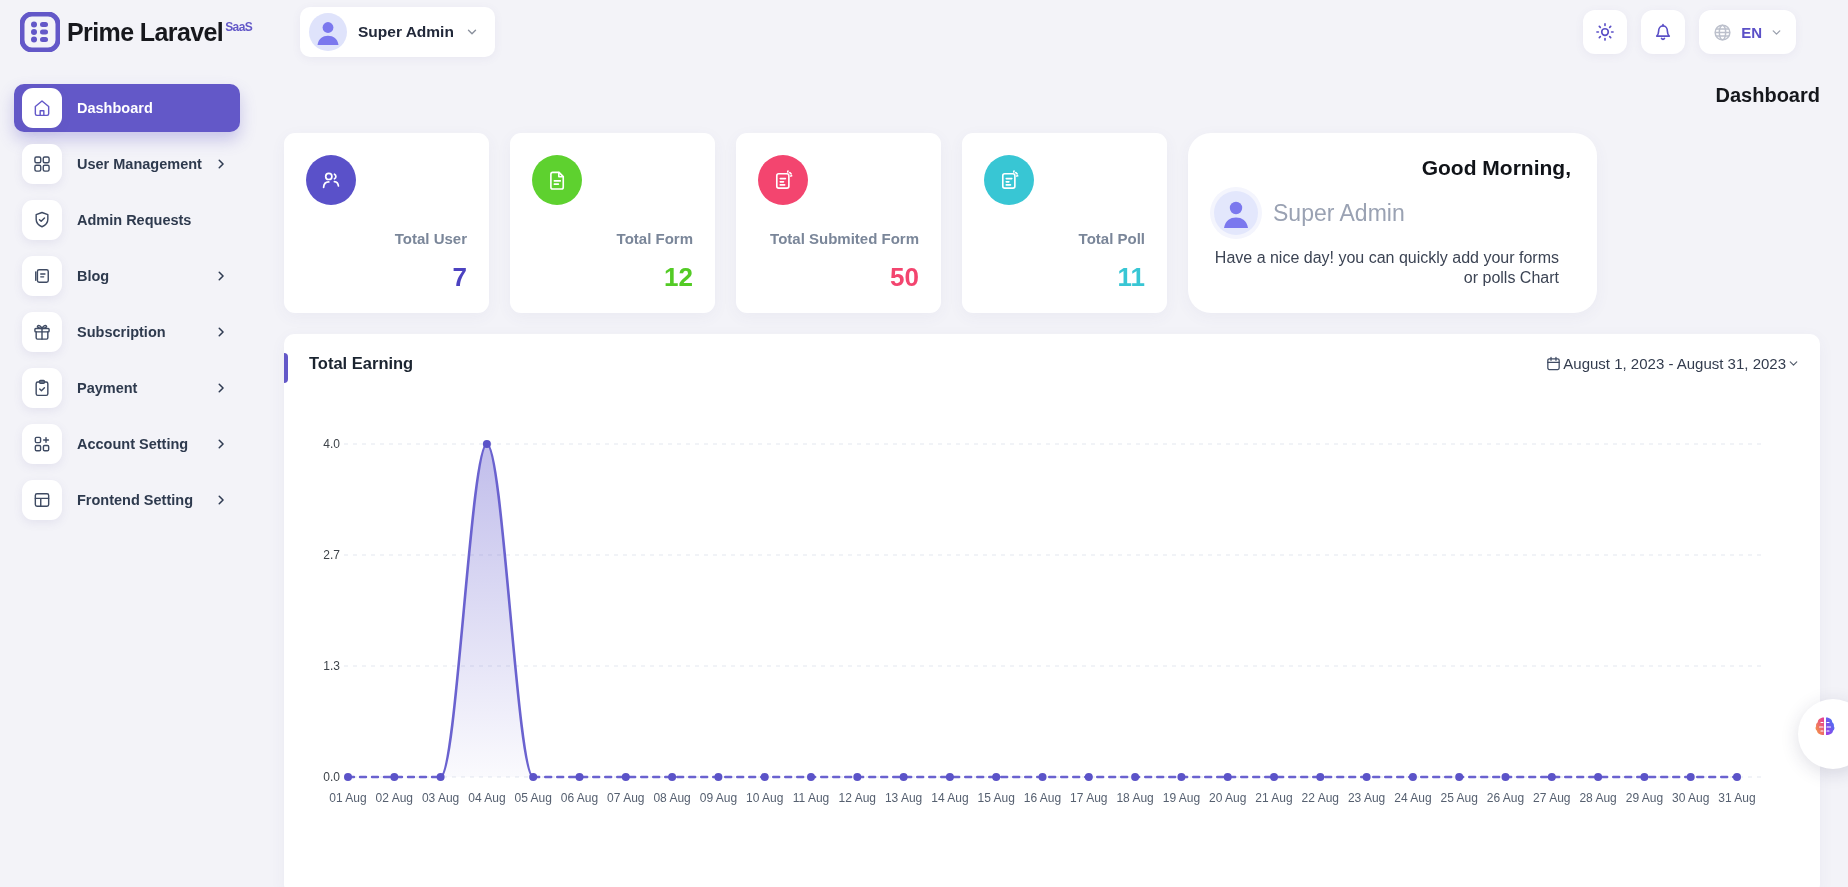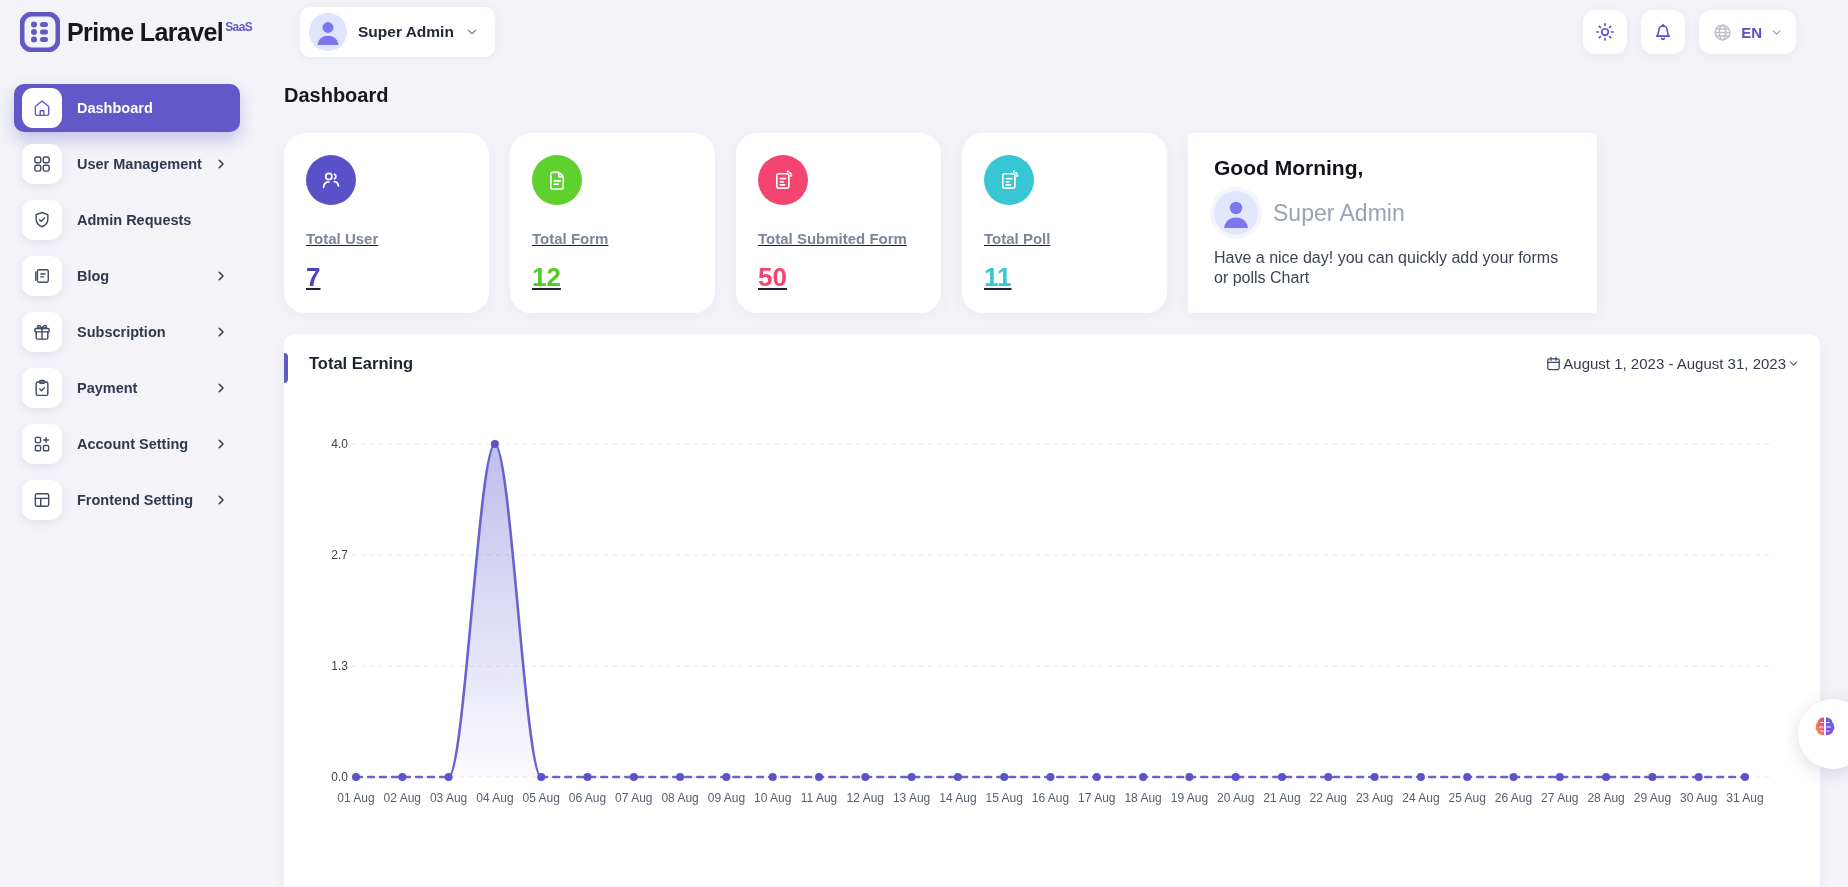--- a/index.html
+++ b/index.html
@@ -1,18 +1,18 @@
 <!DOCTYPE html>
 <html><head>
 <meta charset="utf-8">
 <style>
   * { margin:0; padding:0; box-sizing:border-box; }
   html,body { width:1848px; height:887px; overflow:hidden; }
   body { font-family:"Liberation Sans","DejaVu Sans",sans-serif; background:#f3f3f8; color:#1b2430; }
-  .app { position:relative; width:1848px; height:747px; background:#f3f3f8; }
+  .app { position:relative; width:1848px; height:747px; background:#f3f3f8;text-align:right; }
 
   
   .header { position:absolute; top:0; left:0; right:0; height:64px; display:flex; align-items:center; }
   .brand { margin-left:20px; width:262px; display:flex; align-items:center; cursor:pointer; }
   .brand-name { font-size:25px; font-weight:800; color:#17181d; letter-spacing:-0.6px; margin-left:7px; white-space:nowrap; }
   .saas { color:#6358c8; font-weight:700; font-size:12px; position:relative; top:-10px; margin-left:2px; }
   .user-pill { margin-left:18px; height:50px; background:#fff; border-radius:10px; display:flex; align-items:center; gap:11px; padding:0 16px 0 9px; box-shadow:0 2px 10px rgba(95,92,160,0.07); cursor:pointer; }
   .avatar { width:38px; height:38px; border-radius:50%; background:#dfe3fb; display:flex; align-items:center; justify-content:center; overflow:hidden; }
   .user-pill .uname { font-size:15.5px; font-weight:600; color:#22293a; }
   .header-right { margin-left:auto; margin-right:52px; display:flex; align-items:center; gap:14px; }
@@ -26,38 +26,38 @@
   .side-item .ibox { width:40px; height:40px; margin-left:8px; background:#fff; border-radius:11px; display:flex; align-items:center; justify-content:center; box-shadow:0 3px 10px rgba(95,92,160,0.10); flex:none; }
   .side-item .lbl { margin-left:15px; font-size:14.5px; font-weight:600; color:#2e3a4e; }
   .side-item .chev { position:absolute; right:12px; display:flex; }
   .side-item.active { background:#6358c8; box-shadow:0 8px 16px rgba(99,88,200,0.30); }
   .side-item.active .lbl { color:#fff; }
 
   
   .main { position:absolute; left:284px; top:84px; width:1536px; }
   .page-title { font-size:20px; font-weight:700; color:#15171c; }
   .cards-row { margin-top:26px; display:flex; gap:21px; }
-  .stat-card { width:205px; height:180px; background:#fff; border-radius:21px; padding:22px; box-shadow:0 4px 16px rgba(88,86,128,0.05);text-decoration:underline; }
+  .stat-card { width:205px; height:180px; background:#fff; border-radius:11px; padding:22px; box-shadow:0 4px 16px rgba(88,86,128,0.05); }
   .stat-icon { width:50px; height:50px; border-radius:50%; display:flex; align-items:center; justify-content:center; }
   .stat-label { margin-top:25px; font-size:15px; font-weight:600; color:#7a8699; white-space:nowrap; }
   .stat-value { margin-top:15px; font-size:26px; font-weight:700; }
-  .greeting-card { width:409px; height:180px; background:#fff; border-radius:3px; padding:23px 26px; box-shadow:0 4px 16px rgba(88,86,128,0.05); }
+  .greeting-card { width:409px; height:180px; background:#fff; border-radius:23px; padding:23px 26px; box-shadow:0 4px 16px rgba(88,86,128,0.05); }
   .greet-title { font-size:21px; font-weight:700; color:#101318; }
   .greet-row { margin-top:11px; display:flex; align-items:center; gap:15px; }
   .greet-avatar { width:44px; height:44px; border-radius:50%; background:#e3e7fc; box-shadow:0 0 0 4px #f4f5fd; display:flex; align-items:center; justify-content:center; overflow:hidden; }
   .greet-name { font-size:23px; color:#9aa2b3; }
   .greet-msg { margin-top:13px; font-size:16px; color:#3c4454; line-height:1.28; max-width:345px; }
 
   
   .chart-card { margin-top:21px; width:1536px; height:560px; background:#fff; border-radius:10px; position:relative; box-shadow:0 4px 16px rgba(88,86,128,0.05); }
   .accent { position:absolute; left:0; top:19px; width:4px; height:30px; background:#6358c8; border-radius:0 4px 4px 0; }
   .chart-head { display:flex; align-items:center; padding:20px 20px 0 25px; }
   .chart-title { font-size:16.5px; font-weight:700; color:#1b2430; }
   .date-ctl { margin-left:auto; display:flex; align-items:center; gap:1px; font-size:15px; color:#333c4e; cursor:pointer; }
-  .chart-wrap { margin-top:26px;padding-left:8px; }
+  .chart-wrap { margin-top:26px; }
   .chart-wrap svg text { font-family:"Liberation Sans","DejaVu Sans",sans-serif; }
 
   
   .ai-fab { position:absolute; right:-20px; bottom:-22px; width:70px; height:70px; border-radius:50%; background:#fff; box-shadow:0 4px 18px rgba(40,40,80,0.15); display:flex; align-items:center; justify-content:center; cursor:pointer; }
   .ai-fab svg { position:relative; left:-8px; top:-6px; }
 </style>
 </head>
 <body>
 
 <div class="app">

